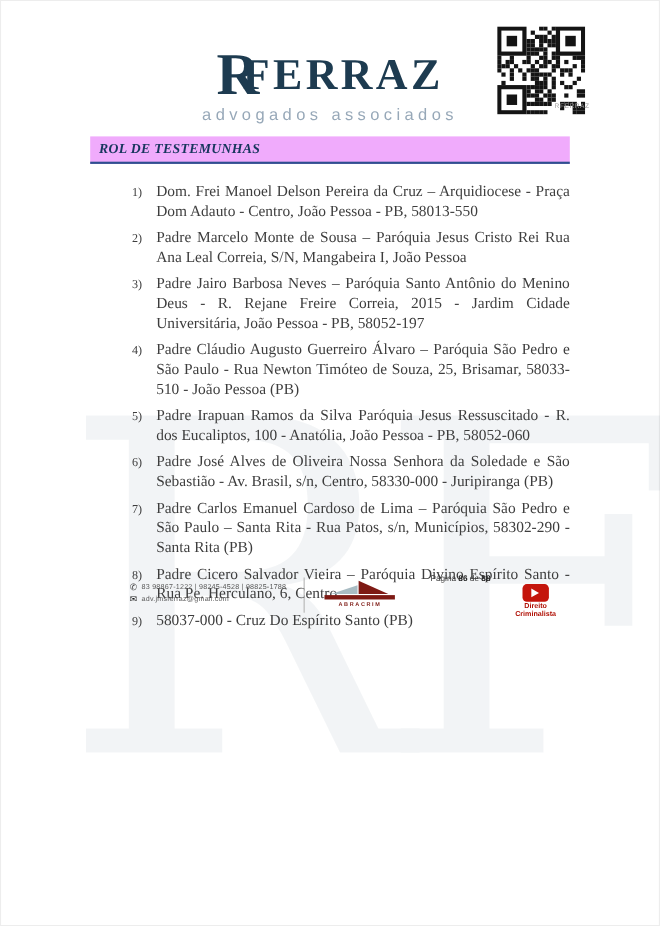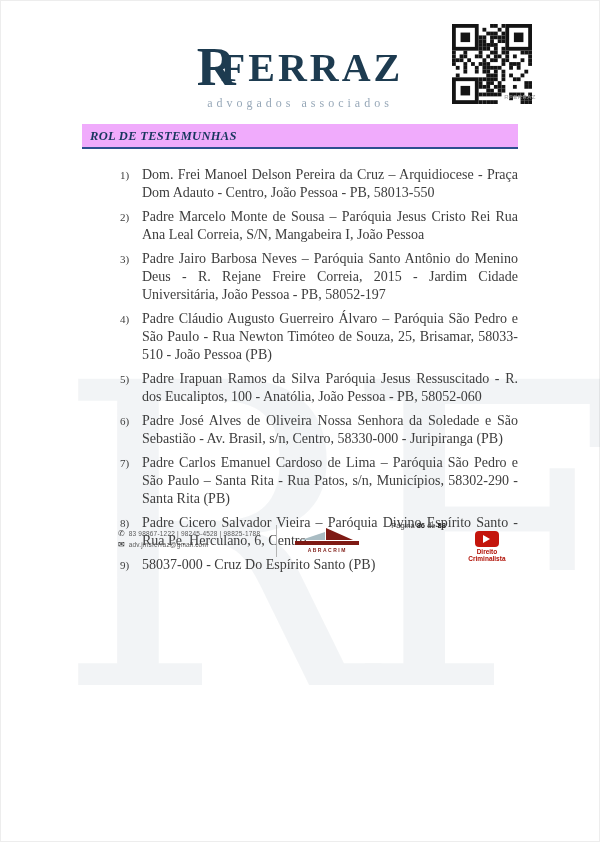--- a/index.html
+++ b/index.html
@@ -25,22 +25,22 @@
   
   .header{position:relative;height:112px;}
   .logo{
     position:absolute;left:0;right:0;top:36px;text-align:center;
     color:#1d3b50;
   }
   .logo-line{display:inline-block;white-space:nowrap;}
   .logo-r{font-size:54px;font-weight:bold;letter-spacing:0;vertical-align:-4px;}
   .logo-name{font-size:40px;font-weight:bold;letter-spacing:3px;margin-left:-15px;}
   .logo-tagline{
-    margin-top:-2px;font-family:Liberation Serif, serif;
-    font-size:12px;letter-spacing:4px;color:#97a8b8;
+    margin-top:-2px;font-family:Liberation Sans, sans-serif;
+    font-size:15px;letter-spacing:4px;color:#97a8b8;
   }
   .qr-wrap{position:absolute;right:68px;top:24px;width:80px;height:80px;}
   .qr-wrap svg{width:80px;height:80px;display:block;}
   .qr-caption{
     position:absolute;right:-4px;bottom:4px;font-family:"Liberation Sans",sans-serif;
     font-size:6px;color:#9a9a9a;letter-spacing:0.5px;
   }
   
   .title-bar{
     margin:12px 82px 0 82px;

